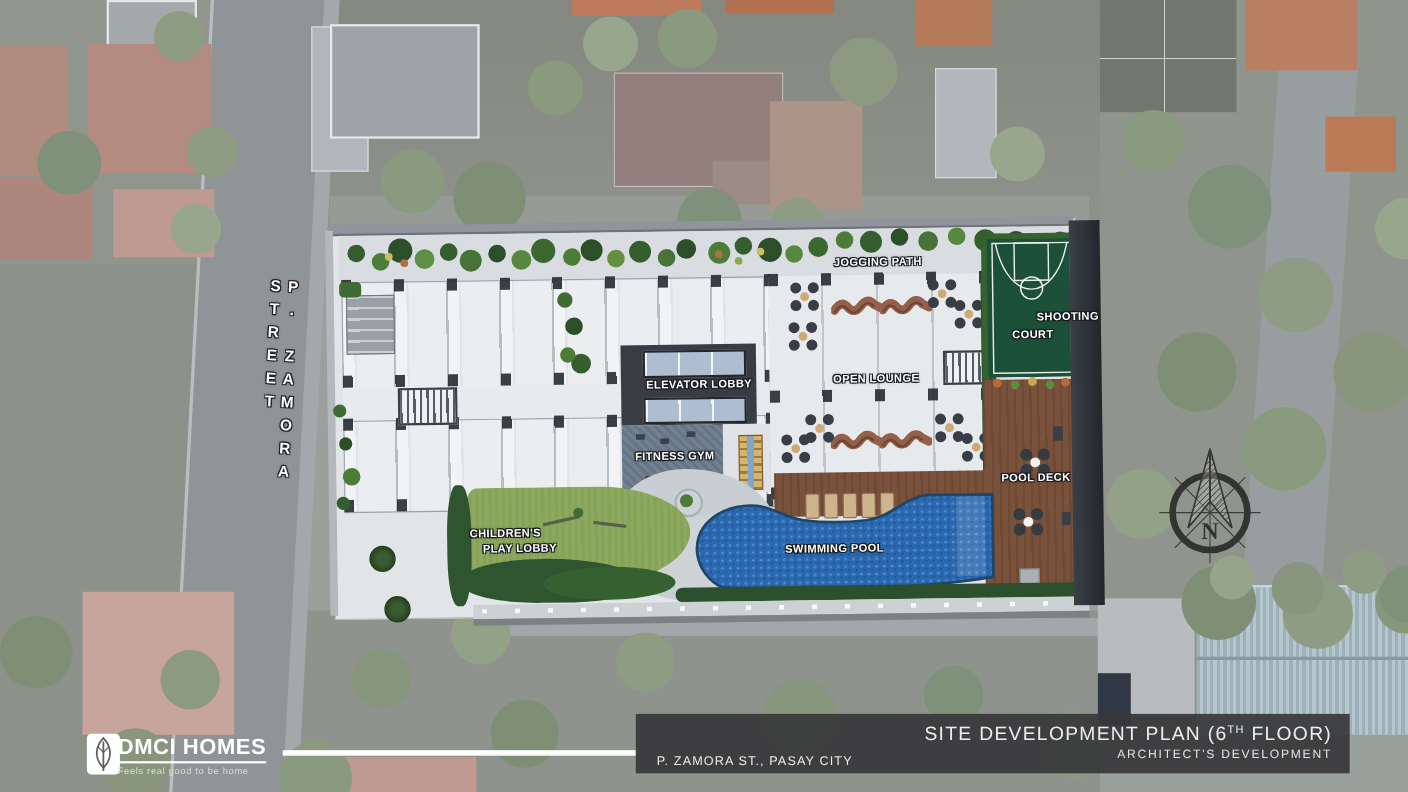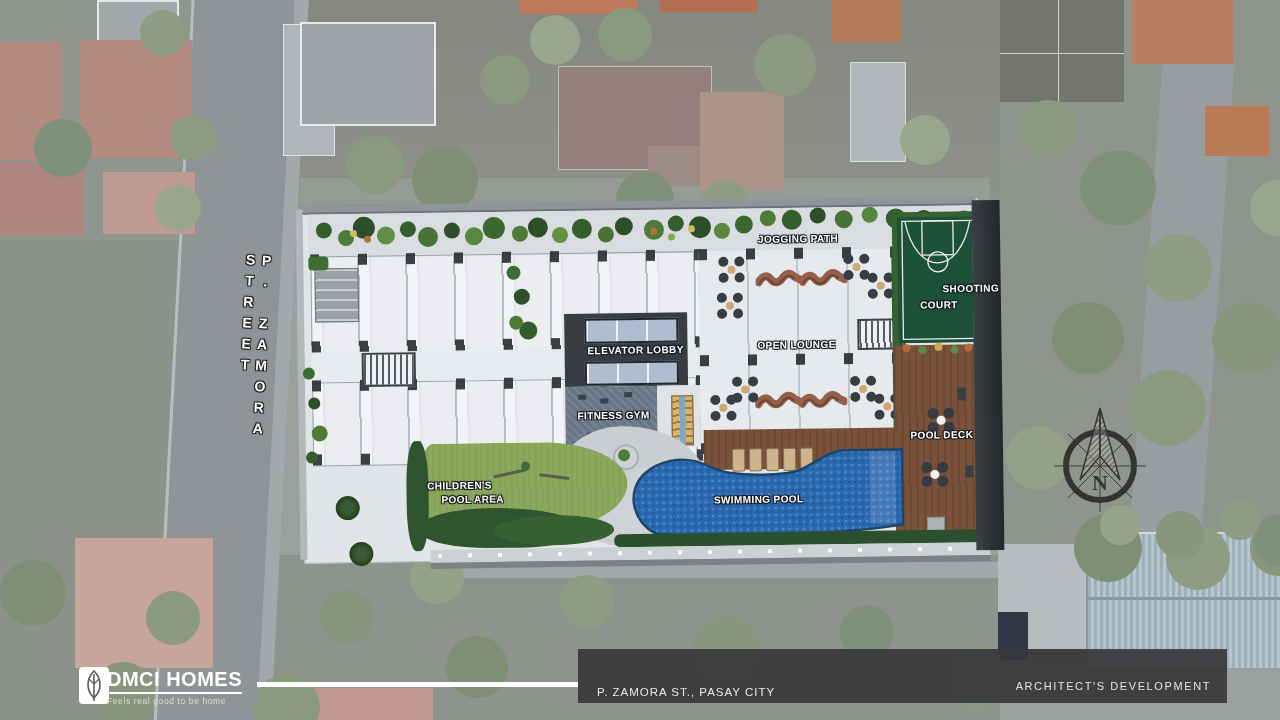--- a/index.html
+++ b/index.html
@@ -212,21 +212,21 @@
 
     <div class="lbl" style="left:800px;top:241px;">JOGGING PATH</div>
     <div class="lbl" style="left:972px;top:293px;">SHOOTING</div>
     <div class="lbl" style="left:940px;top:309px;">COURT</div>
     <div class="lbl" style="left:636px;top:350px;">ELEVATOR LOBBY</div>
     <div class="lbl" style="left:797px;top:347px;">OPEN LOUNGE</div>
     <div class="lbl" style="left:613px;top:415px;">FITNESS GYM</div>
     <div class="lbl" style="left:941px;top:439px;">POOL DECK</div>
     <div class="lbl" style="left:757px;top:501px;">SWIMMING POOL</div>
     <div class="lbl" style="left:458px;top:483px;">CHILDREN'S</div>
-    <div class="lbl" style="left:471px;top:497px;">POOL AREA</div>
+    <div class="lbl" style="left:471px;top:497px;">PLAY LOBBY</div>
   </div>
 
   <div class="street-lbl">P. ZAMORA STREET</div>
 
   <svg class="a" style="left:1052px;top:404px;opacity:.82;" width="96" height="112" viewBox="0 0 96 112">
     <defs>
       <pattern id="hatch" width="4" height="4" patternUnits="userSpaceOnUse" patternTransform="rotate(45)">
         <rect width="4" height="4" fill="#d9d9d9" opacity="0.3"></rect>
         <line x1="0" y1="0" x2="0" y2="4" stroke="#2b2b2b" stroke-width="1.4"></line>
       </pattern>
@@ -251,16 +251,17 @@
     <line x1="16" y1="18" x2="21" y2="13" stroke="#5a5f5a" stroke-width="1.2"></line>
   </svg>
   <div id="brand">
     <div class="bn">DMCI HOMES</div>
     <div class="bt">Feels real good to be home</div>
   </div>
   <div class="a" style="left:257px;top:682px;width:321px;height:5px;background:#fff;"></div>
 
   <div id="titlebar">
     <div class="t-addr">P. ZAMORA ST., PASAY CITY</div>
+    <div class="t-plan"><span>SITE DEVELOPMENT PLAN (6</span><sup>TH</sup><span> FLOOR)</span></div>
     <div class="t-sub">ARCHITECT'S DEVELOPMENT</div>
   </div>
 
 </div>
 
 </body></html>

